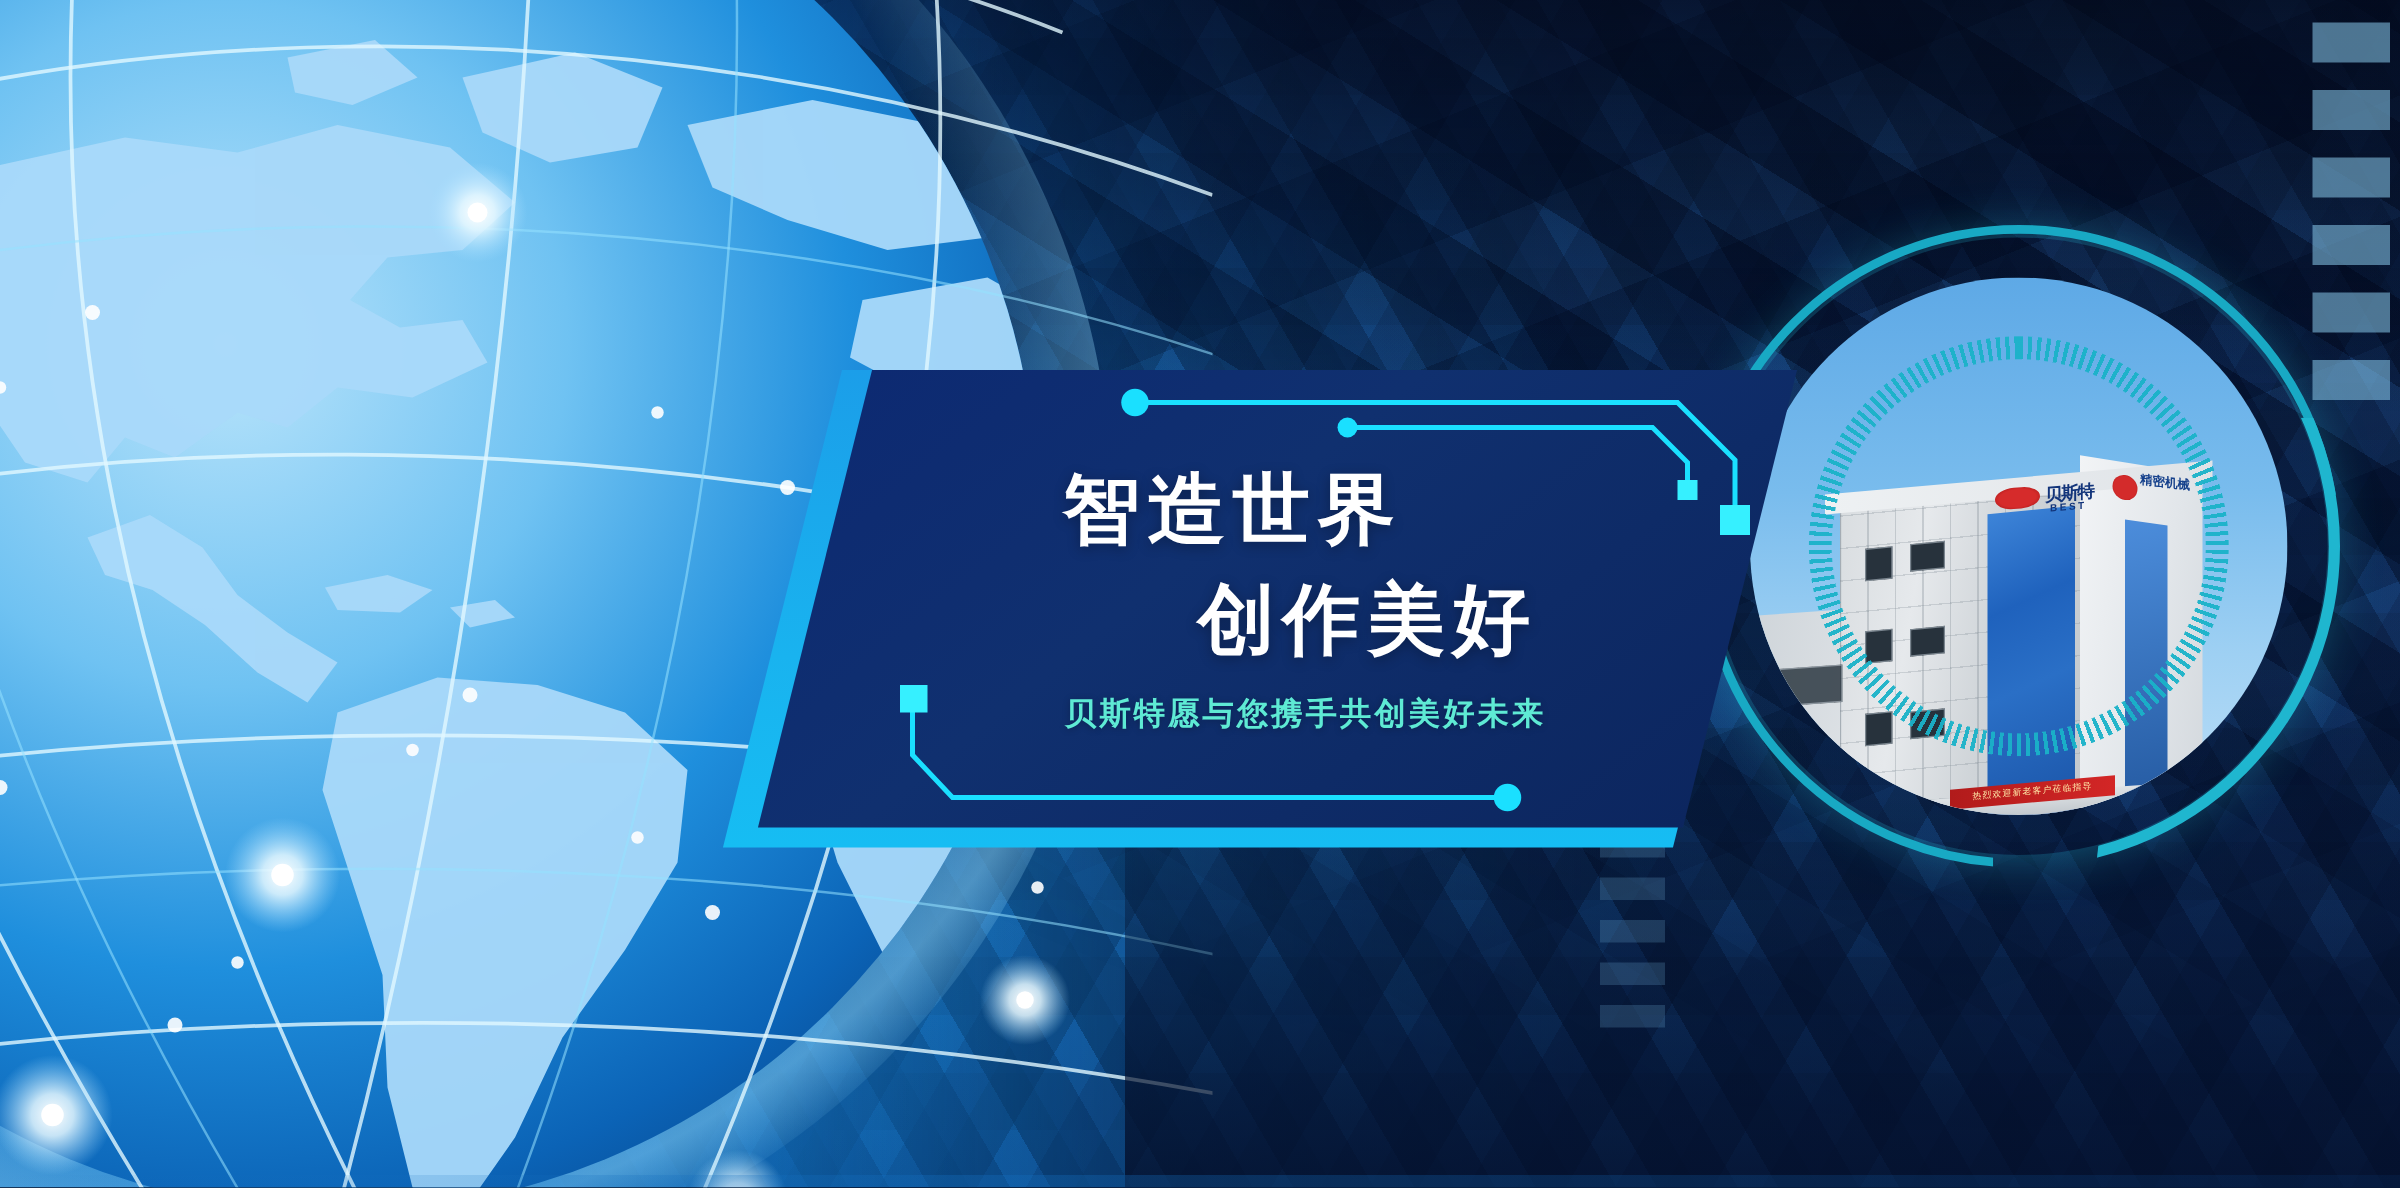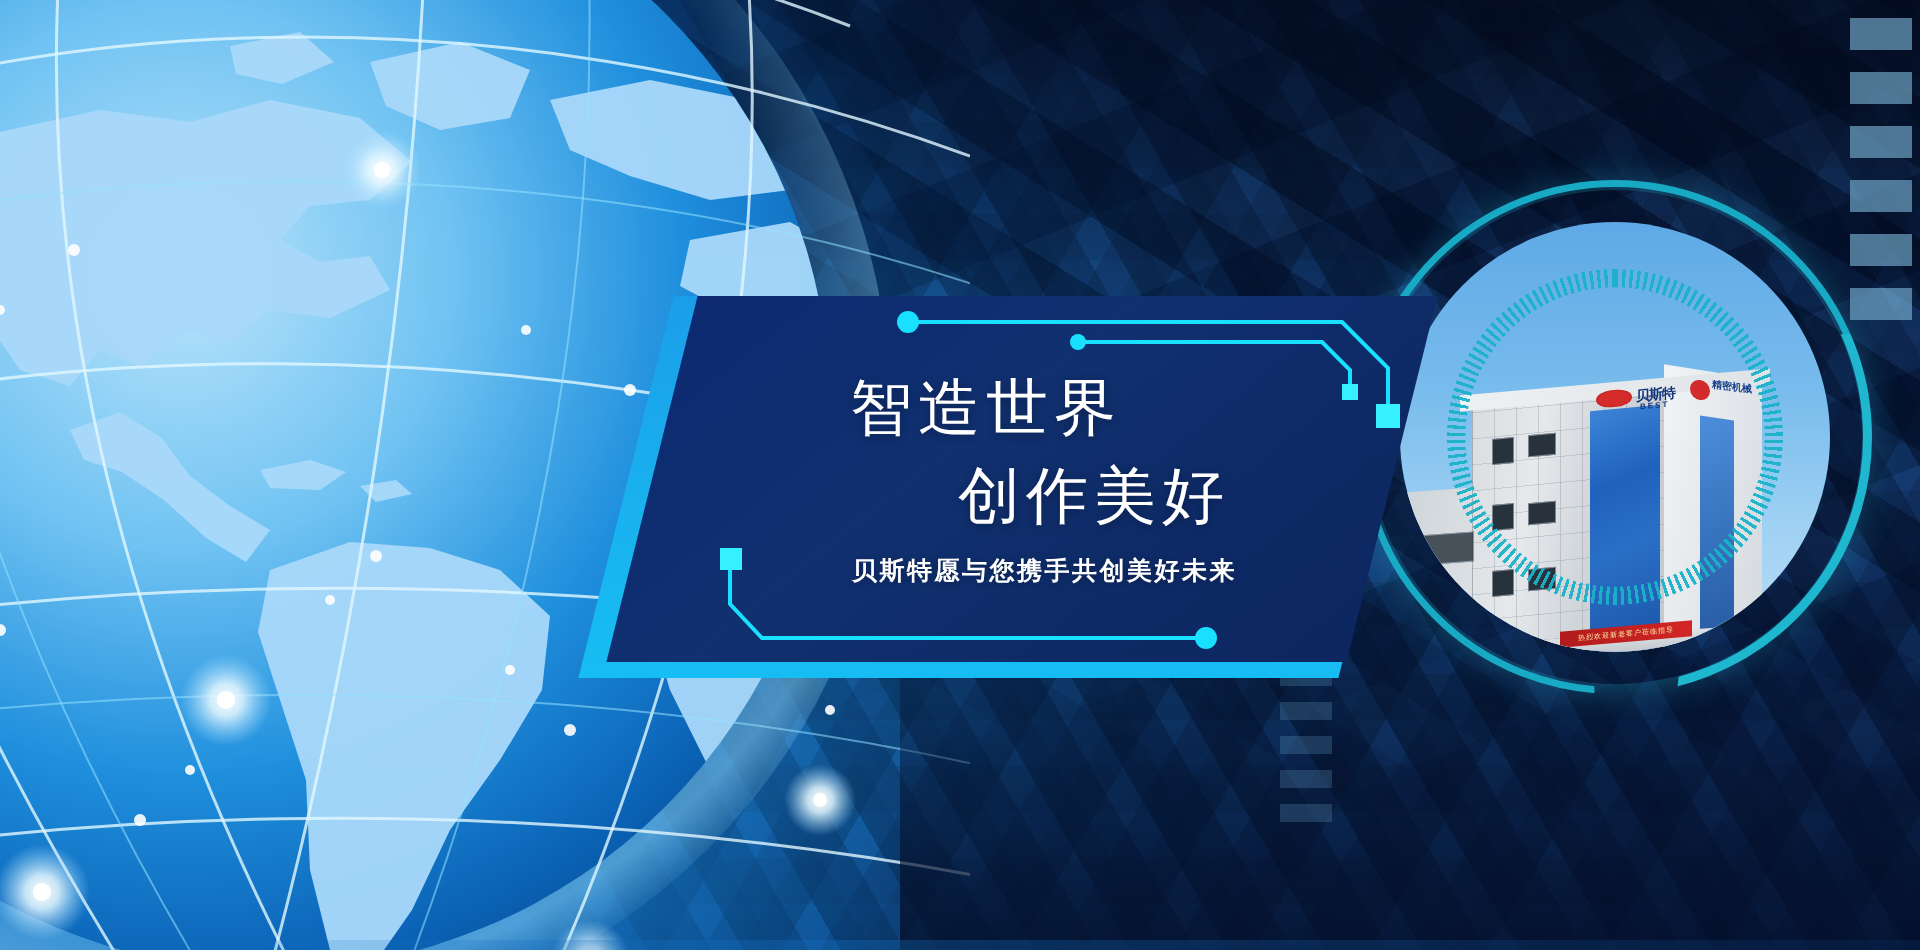--- a/index.html
+++ b/index.html
@@ -185,34 +185,34 @@
   }
   .panel {
     position:absolute; left:652px; top:296px; width:740px; height:366px;
     transform:skewX(-14deg);
     background:linear-gradient(135deg,#0d2a72 0%,#10306f 40%,#0c265f 100%);
   }
   .panel-content {
     position:absolute; left:820px; top:296px; width:560px; height:366px;
   }
 
-  .title-line { color:#ffffff; font-weight:normal; white-space:nowrap;text-align:center; }
+  .title-line { color:#ffffff; font-weight:bold; white-space:nowrap;text-align:center; }
   .title-1 {
     position:absolute; left:30px; top:70px;
     font-size:62px; letter-spacing:6px;
     text-shadow:0 2px 10px rgba(0,0,0,.30);
   }
   .title-2 {
     position:absolute; left:138px; top:158px;
     font-size:62px; letter-spacing:6px;
     text-shadow:0 2px 10px rgba(0,0,0,.30);
   }
   .subtitle {
     position:absolute; left:32px; top:258px;
-    color:#ffffff; font-size:25px; font-weight:bold; letter-spacing:2.5px;
+    color:#5eead4; font-size:25px; font-weight:bold; letter-spacing:2.5px;
     white-space:nowrap;
     text-shadow:0 1px 6px rgba(0,0,0,.28);
   }
 
   
   .circuit { position:absolute; left:0; top:0; width:1920px; height:950px; pointer-events:none; }
 
   
   .edge-bars {
     position:absolute; right:0; top:0; width:92px; height:290px;

